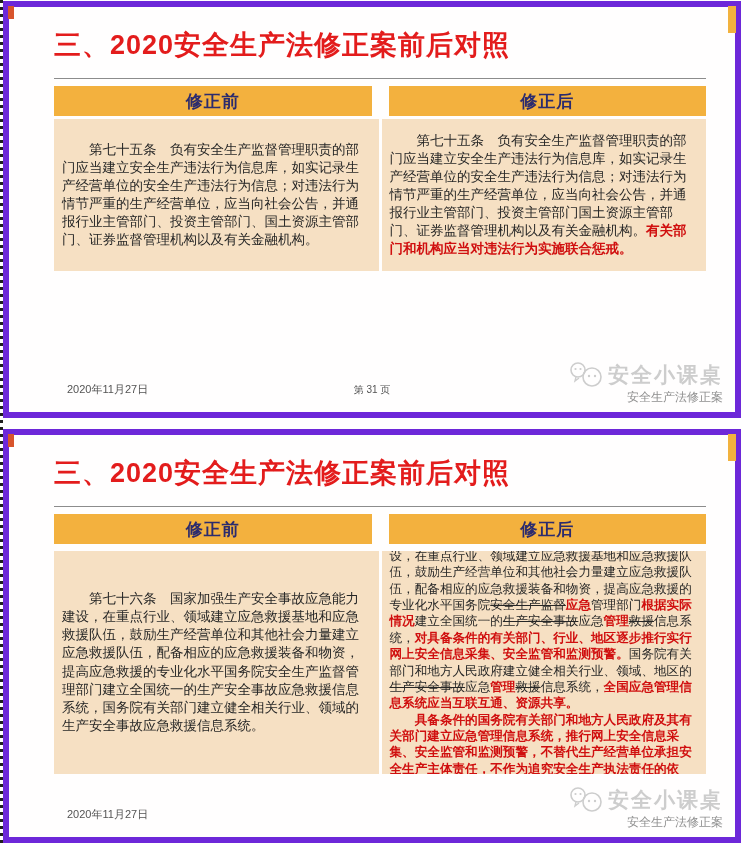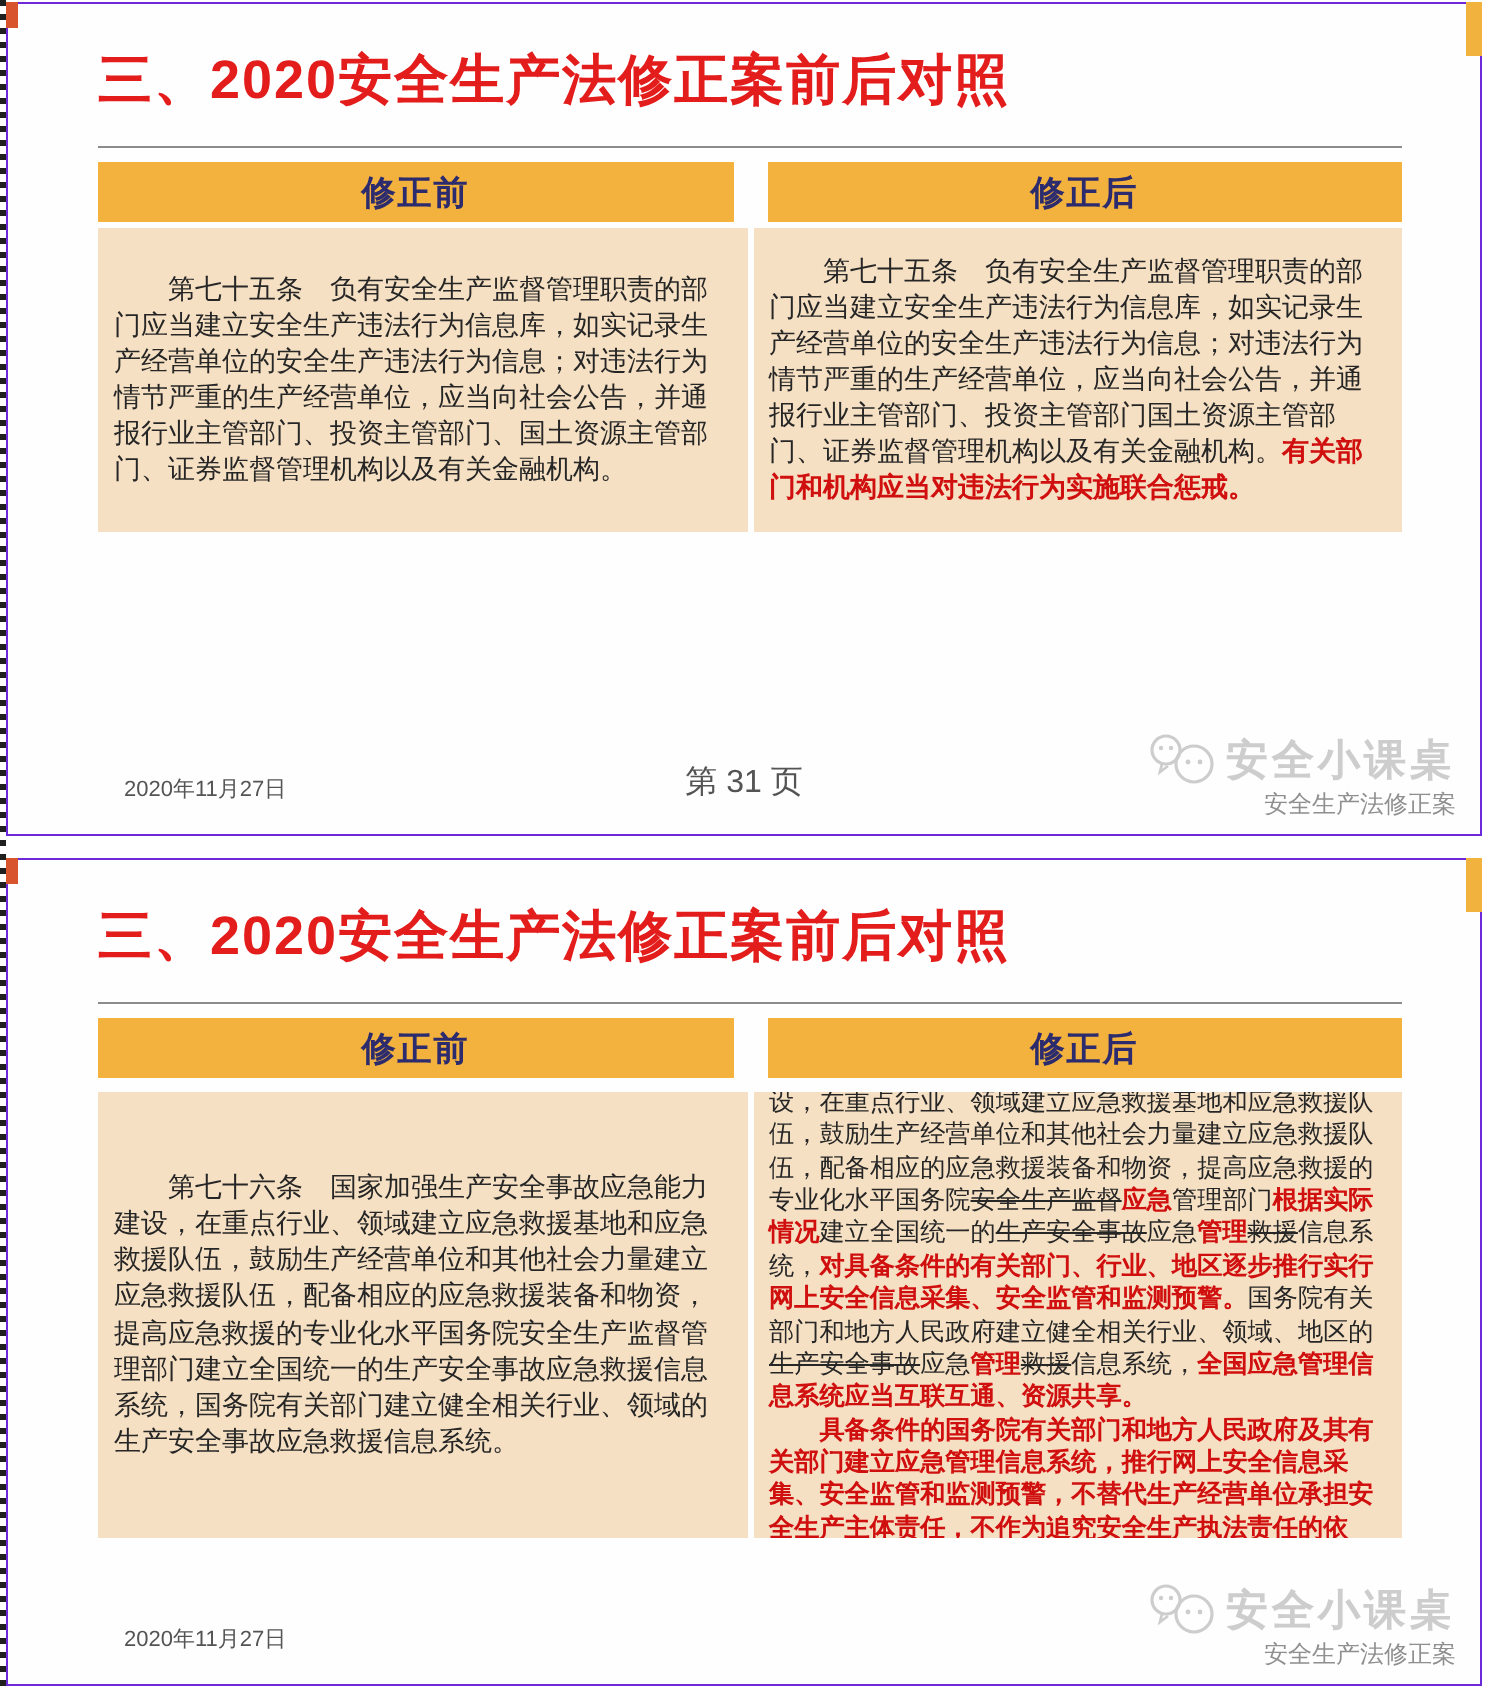--- a/index.html
+++ b/index.html
@@ -7,21 +7,21 @@
     width:745px;height:844px;position:relative;background:#ffffff;
     font-family:"Liberation Sans","DejaVu Sans",sans-serif;
     overflow:hidden;
   }
   .perforation{
     position:absolute;left:0;top:0;width:3px;height:844px;
     background:repeating-linear-gradient(to bottom,#1f1f1f 0 3px,transparent 3px 7px);
   }
   .slide{
     position:absolute;left:3px;width:738px;background:#fffefe;
-    border:1px solid #6d28d9;box-sizing:border-box;
+    border:6px solid #6d28d9;box-sizing:border-box;
   }
   .slide.s1{top:1px;height:417px;}
   .slide.s2{top:429px;height:414px;}
   .accent-left{position:absolute;left:-1px;top:-1px;width:6px;height:13px;background:#d8542c;}
   .accent-right{position:absolute;right:-1px;top:-1px;width:8px;height:27px;background:#f2b23e;}
   .slide-title{
     position:absolute;left:45px;top:20px;font-size:27px;font-weight:bold;
     color:#e31c1c;letter-spacing:1px;white-space:nowrap;
   }
   .rule{position:absolute;left:45px;top:71px;width:652px;height:1px;background:#8c8c8c;}
@@ -36,21 +36,21 @@
   .td{
     flex:1;background:#f6e0c3;padding:3px 8px;box-sizing:border-box;
     display:flex;flex-direction:column;justify-content:center;
     font-size:13.5px;line-height:1.34;color:#262626;overflow:hidden;
   }
   .s2 .td.after{font-size:12.6px;line-height:1.3;}
   .para{text-indent:2em;}
   .seg-red{color:#d00f0f;font-weight:bold;}
   .seg-strike{text-decoration:line-through;text-align:right;}
   .footer-date{position:absolute;left:58px;bottom:15px;font-size:11px;color:#545454;}
-  .footer-page{position:absolute;left:0;right:0;bottom:15px;text-align:center;font-size:16px;color:#545454;}
+  .footer-page{position:absolute;left:0;right:0;bottom:15px;text-align:center;font-size:10px;color:#545454;}
   .watermark{position:absolute;right:12px;bottom:6px;text-align:right;margin-top:34px;}
   .wm-row{display:flex;align-items:center;justify-content:flex-end;gap:5px;}
   .wm-brand{font-size:21px;font-weight:bold;color:#cdcdcd;letter-spacing:2px;}
   .wm-sub{font-size:12px;font-weight:normal;color:#8f8f8f;margin-top:0px;}
   .wm-icon svg{display:block;}
 </style>
 </head>
 <body>
 
 <div class="perforation"></div>

